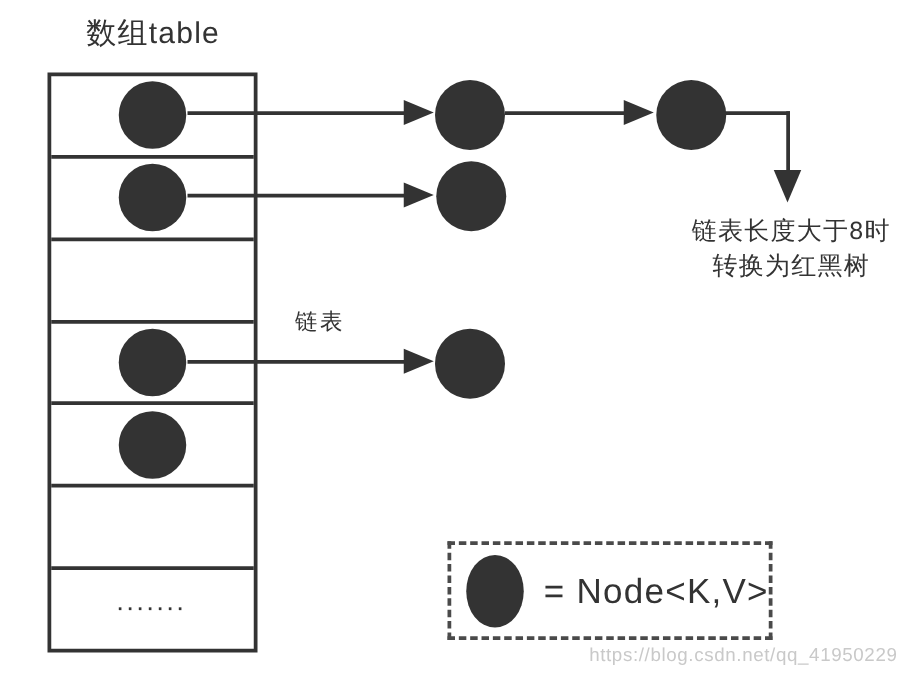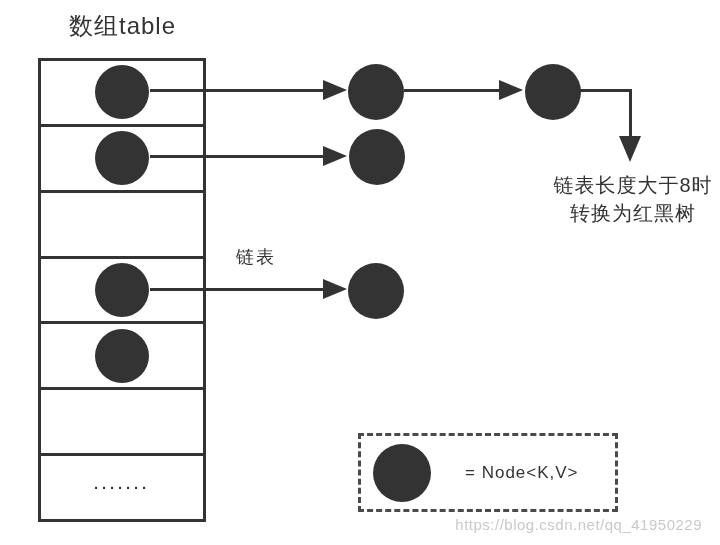--- a/index.html
+++ b/index.html
@@ -75,26 +75,26 @@
   }
   
   .legend{
     position:absolute;left:358px;top:433px;
     width:260px;height:79px;
     border:3px dashed var(--dash);
     display:flex;align-items:center;
   }
   .legend .node{width:58px;height:58px;margin-left:12px;}
   .legend-text{
-    font-size:17px;color:var(--ink);
-    margin-left:34px;letter-spacing:1px;
+    font-size:28px;color:var(--ink);
+    margin-left:16px;letter-spacing:1px;
     white-space:nowrap;
   }
   .watermark{
-    position:absolute;right:18px;top:516px;
+    position:absolute;right:2px;top:516px;
     font-size:15px;color:var(--wm);
     letter-spacing:0.5px;
   }
 </style>
 </head>
 <body>
 
 <div class="canvas">
 
   <div class="title">数组table</div>

